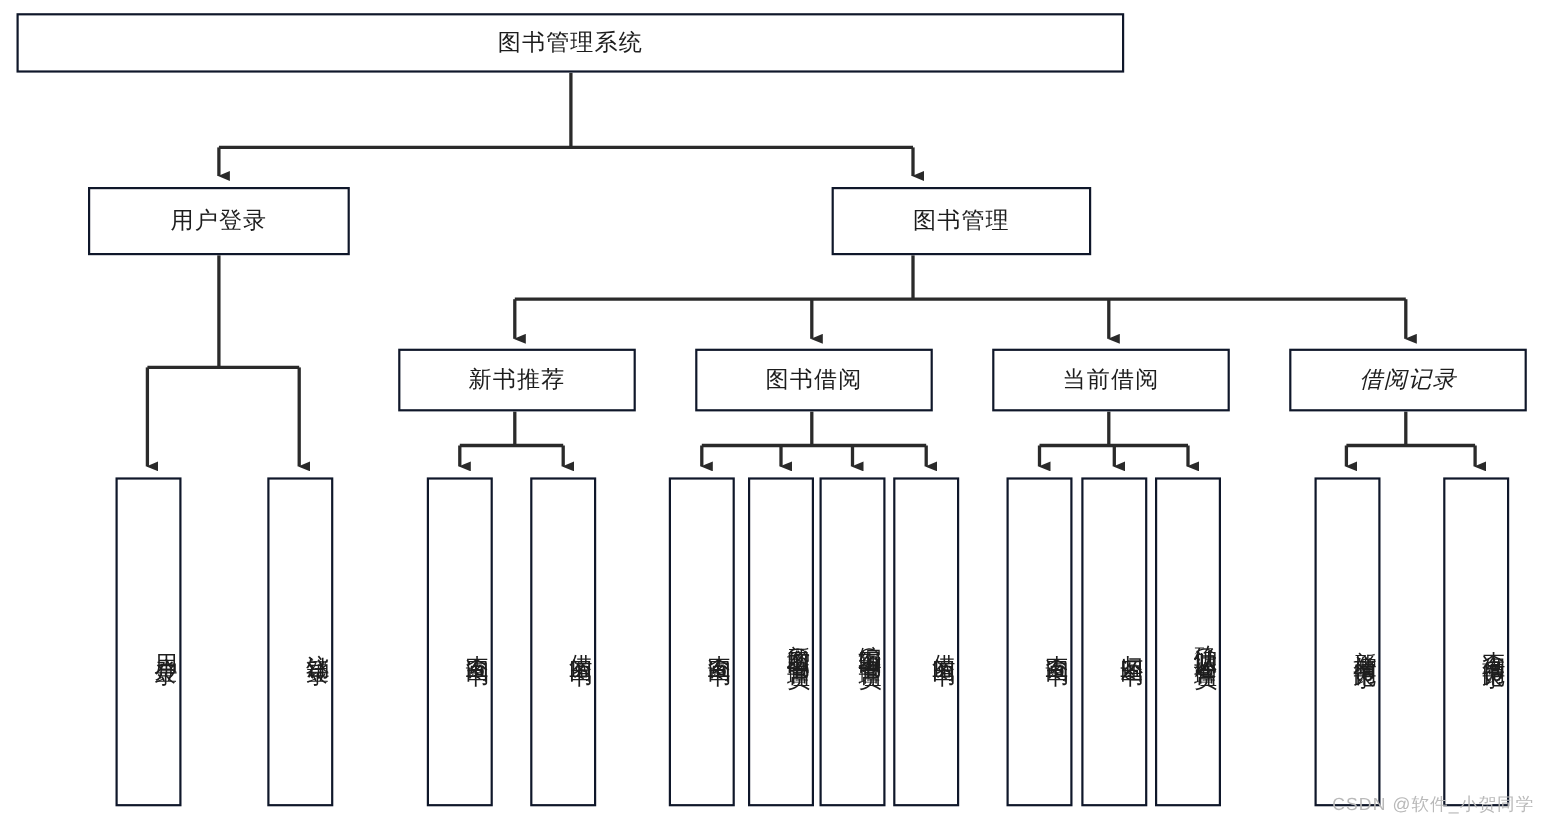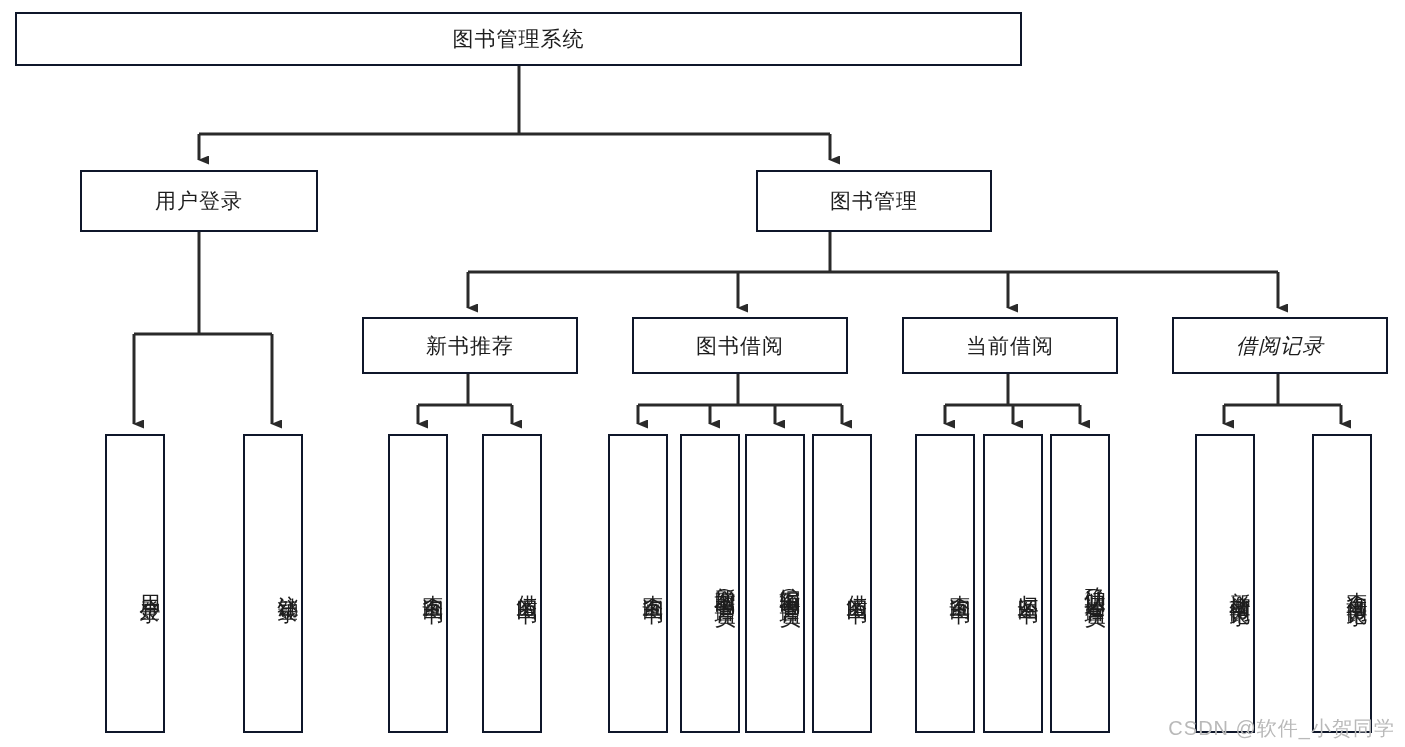--- a/index.html
+++ b/index.html
@@ -53,21 +53,21 @@
     justify-content: center;
   }
   .node.vertical .vlabel {
     writing-mode: vertical-rl;
     text-orientation: upright;
   }
   #watermark {
     position: absolute;
     right: 10px;
     bottom: 5px;
-    font-size: 20px;
+    font-size: 16px;
     color: #b9b9b9;
     letter-spacing: 1px;
     white-space: nowrap;
     z-index: 3;
   }
 </style>
 </head>
 <body>
 
 <div id="diagram-root">

